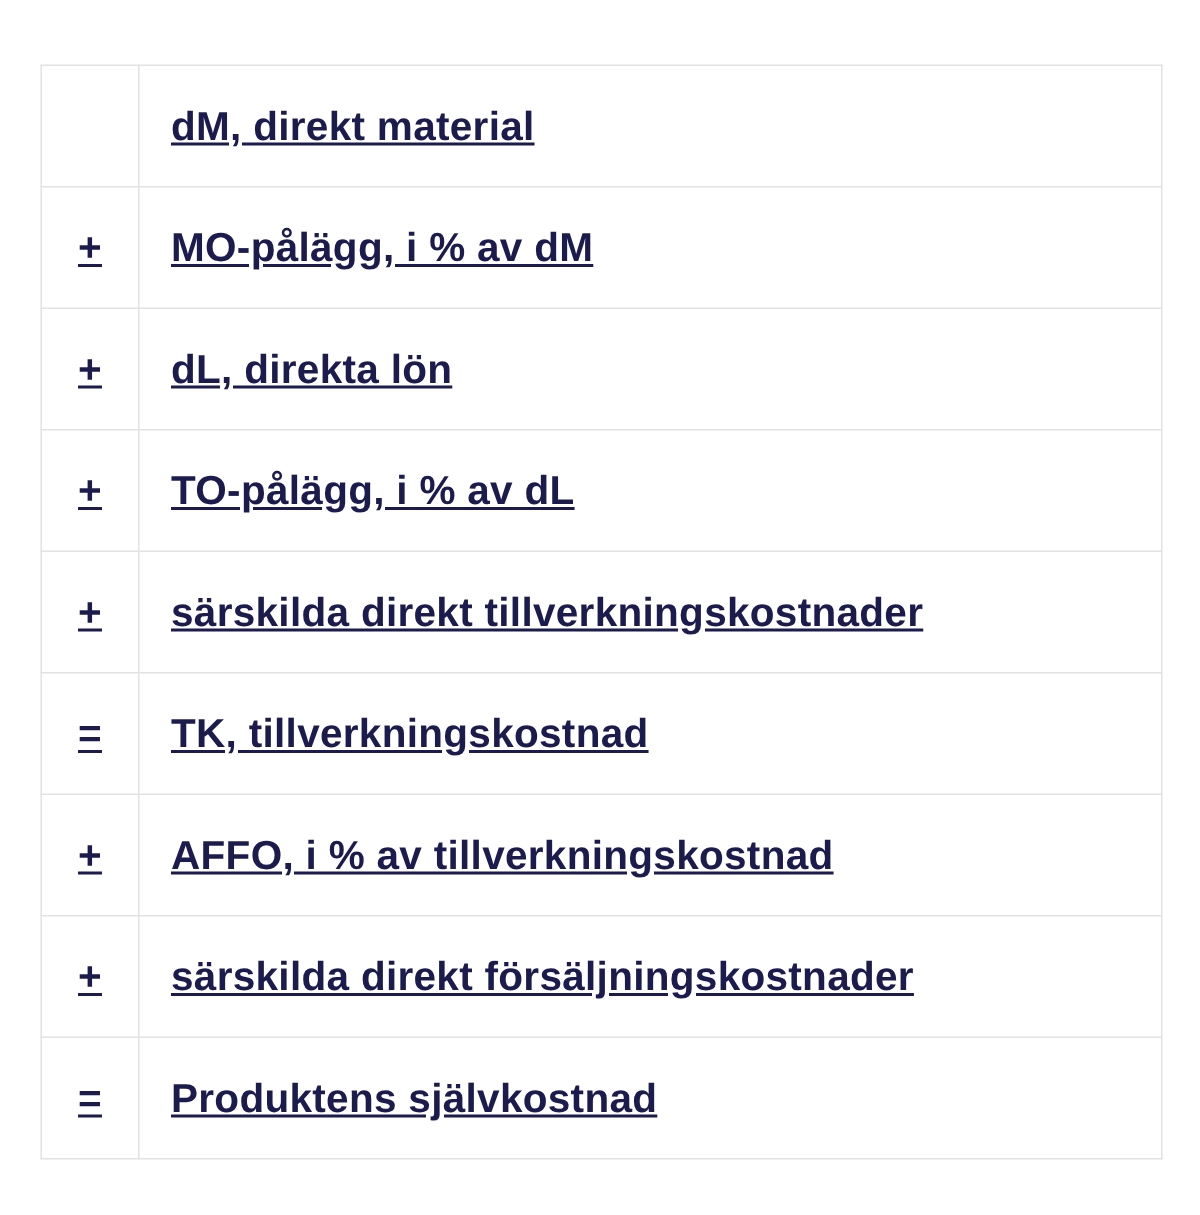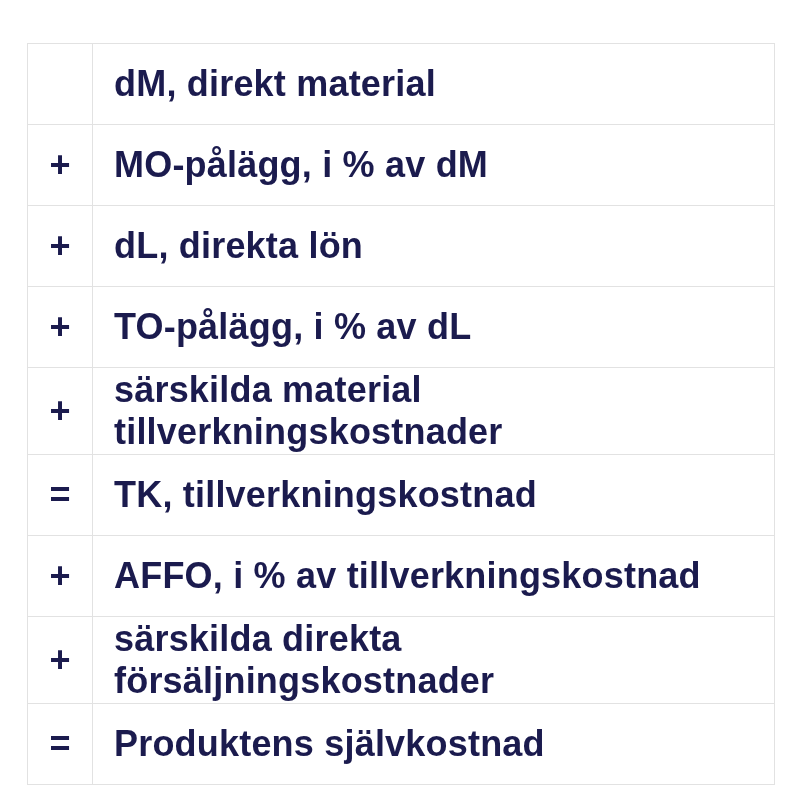--- a/index.html
+++ b/index.html
@@ -23,24 +23,25 @@
     top: 43px;
     width: 748px;
     border-collapse: collapse;
     table-layout: fixed;
   }
   table.calc-table td {
     border: 1px solid #e2e2e2;
     height: 81px;
     color: #1b1b4e;
     font-weight: bold;
-    font-size: 36px;
+    font-size: 27px;
     letter-spacing: 0.2px;
     vertical-align: middle;
     box-sizing: border-box;
+    text-decoration: underline;
   }
   td.op-cell {
     width: 65px;
     text-align: center;
     padding: 0;
   }
   td.label-cell {
     padding-left: 21px;
     padding-right: 8px;
     text-align: left;
@@ -63,33 +64,33 @@
       <tr>
         <td class="op-cell">+</td>
         <td class="label-cell">dL, direkta lön</td>
       </tr>
       <tr>
         <td class="op-cell">+</td>
         <td class="label-cell">TO-pålägg, i % av dL</td>
       </tr>
       <tr>
         <td class="op-cell">+</td>
-        <td class="label-cell">särskilda material tillverkningskostnader</td>
+        <td class="label-cell">särskilda direkt tillverkningskostnader</td>
       </tr>
       <tr>
         <td class="op-cell">=</td>
         <td class="label-cell">TK, tillverkningskostnad</td>
       </tr>
       <tr>
         <td class="op-cell">+</td>
         <td class="label-cell">AFFO, i % av tillverkningskostnad</td>
       </tr>
       <tr>
         <td class="op-cell">+</td>
-        <td class="label-cell">särskilda direkta försäljningskostnader</td>
+        <td class="label-cell">särskilda direkt försäljningskostnader</td>
       </tr>
       <tr>
         <td class="op-cell">=</td>
         <td class="label-cell">Produktens självkostnad</td>
       </tr>
     </tbody>
   </table>
 </div>
 
 </body></html>

